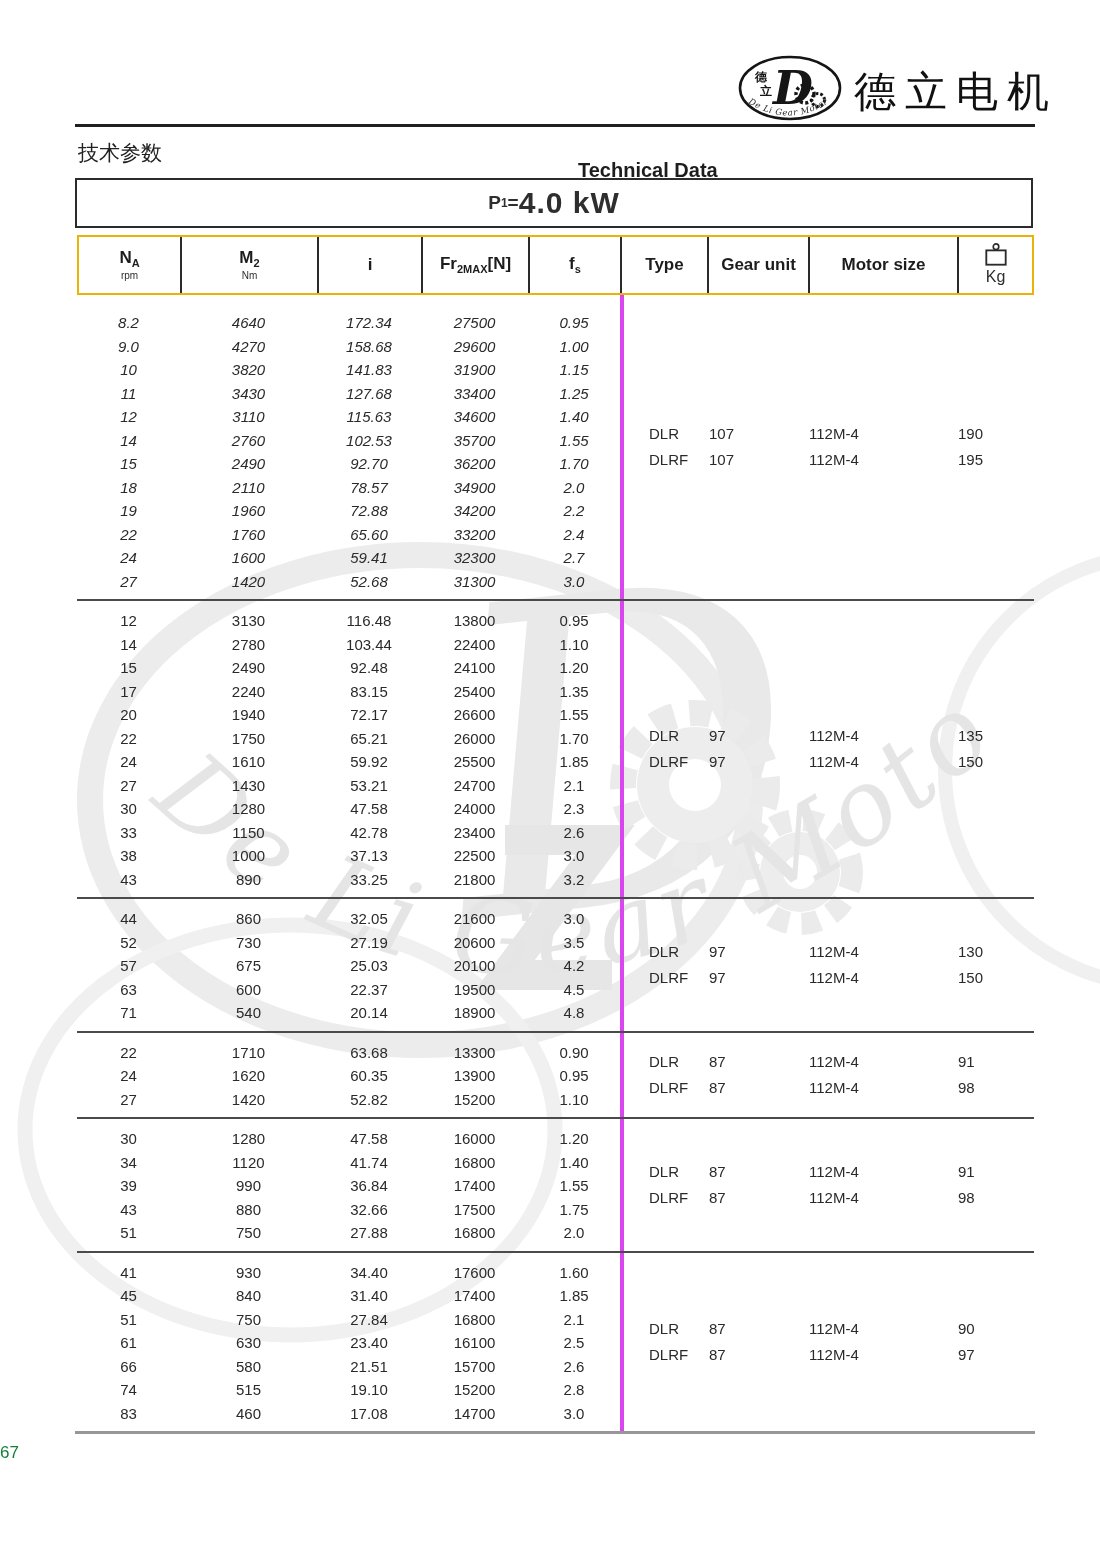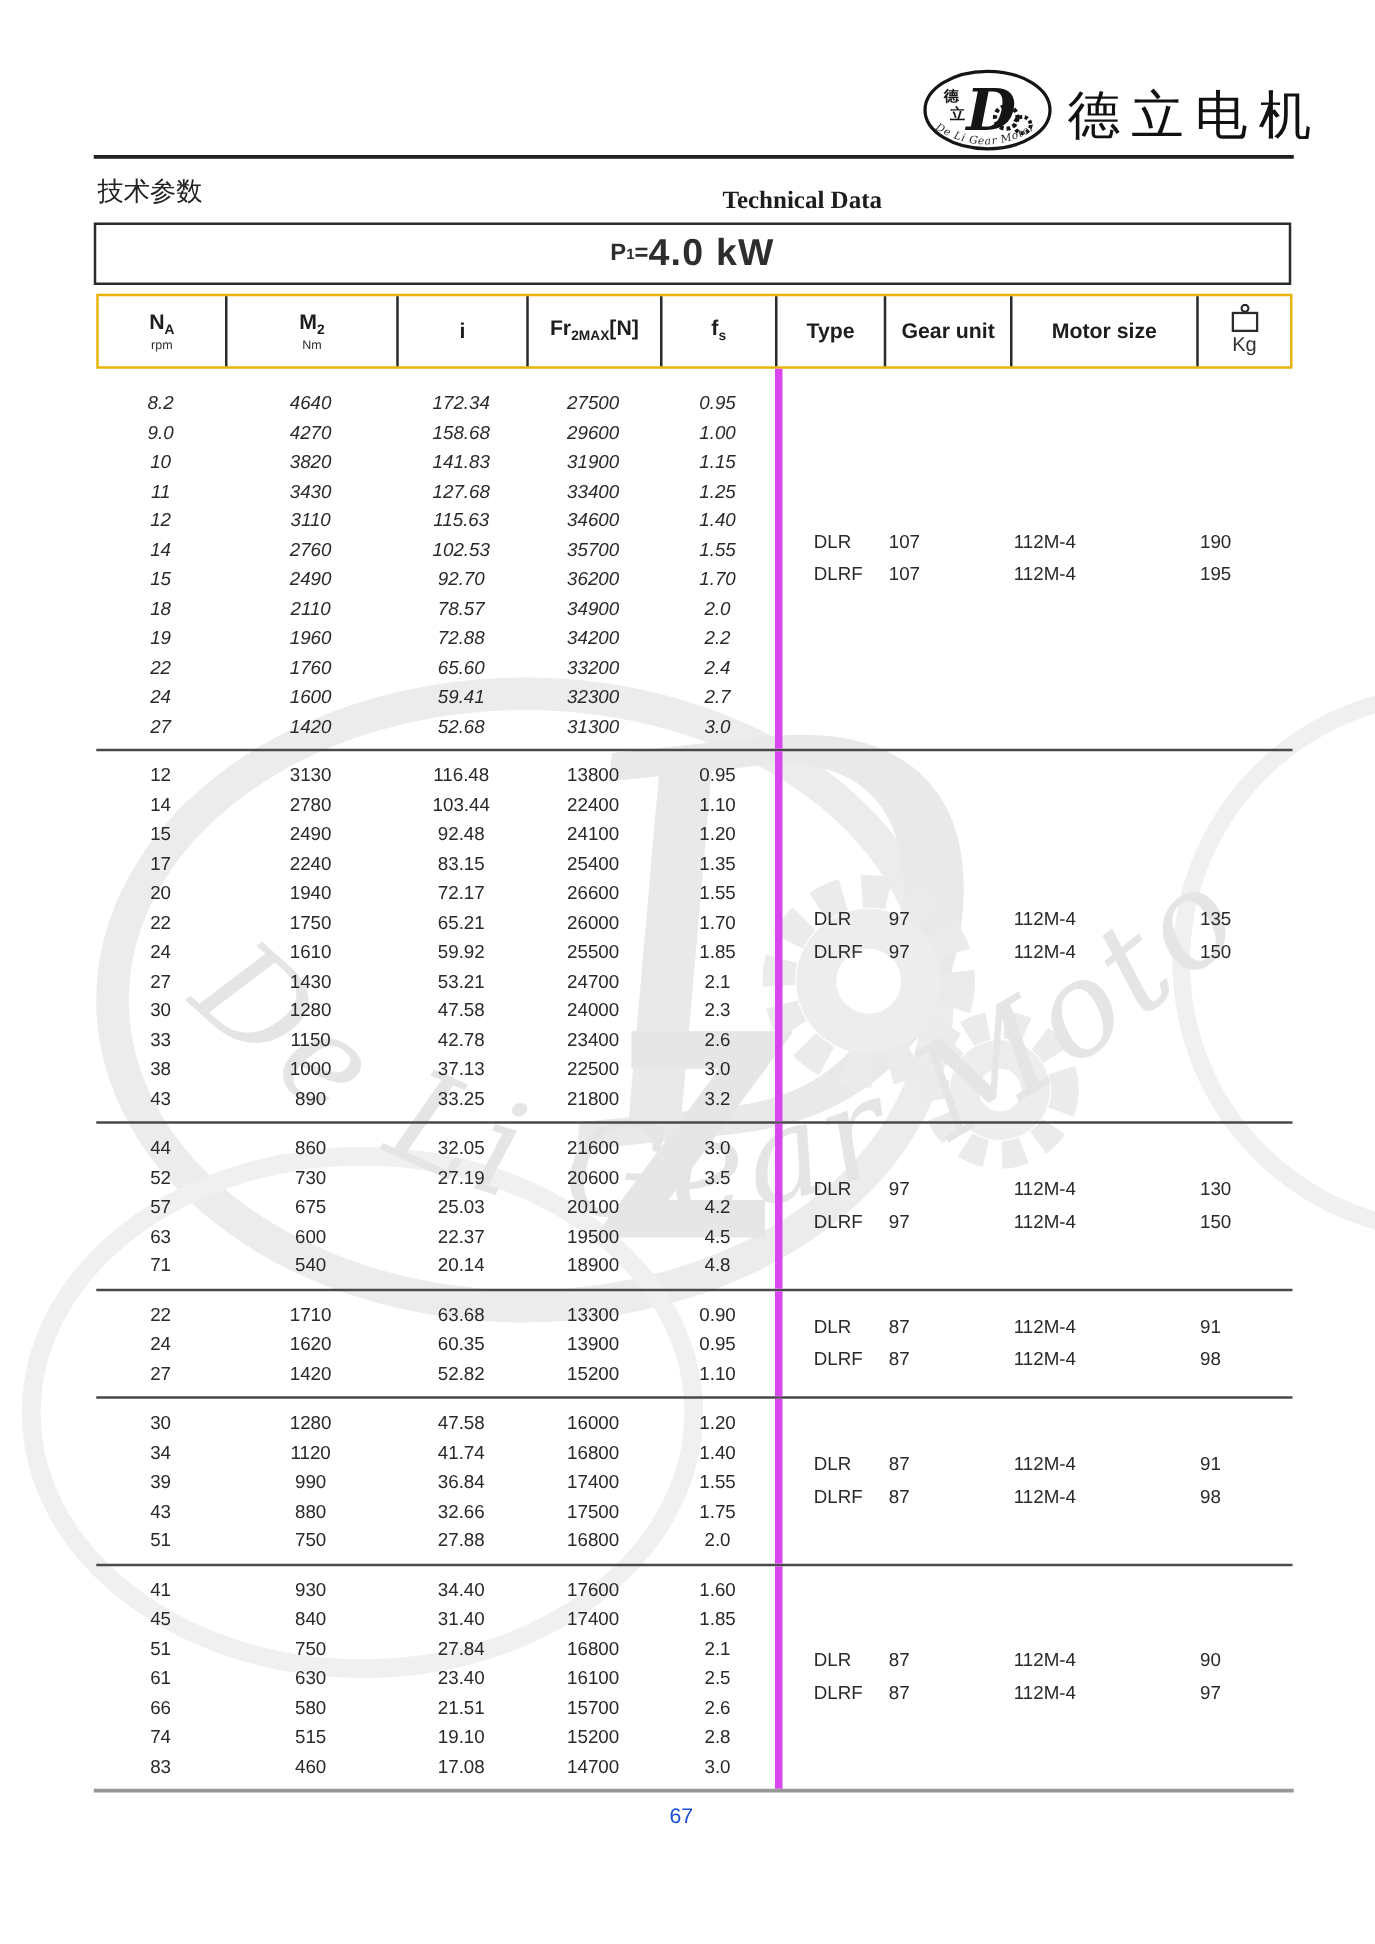--- a/index.html
+++ b/index.html
@@ -6,21 +6,21 @@
   .page{position:relative;width:1100px;height:1555px;background:#ffffff;overflow:hidden;
         font-family:"Liberation Sans",sans-serif;color:#2e2e2e;}
   .layer{position:absolute;z-index:1;}
   
   .wm{position:absolute;inset:0;z-index:0;pointer-events:none;}
   
   .brand-cn{position:absolute;left:854px;top:64px;font-family:"DejaVu Serif",serif;font-weight:normal;
             font-size:42px;letter-spacing:9px;color:#111;z-index:1;}
   .toprule{position:absolute;left:75px;top:124px;width:960px;height:3px;background:#1f1f1f;z-index:1;}
   .sec-title-cn{position:absolute;left:78px;top:139px;font-size:21px;font-weight:normal;color:#222;z-index:1;}
-  .sec-title-en{position:absolute;left:578px;top:149px;font-size:20px;font-weight:bold;color:#1d1d1d;z-index:1;font-family:Liberation Serif, serif;}
+  .sec-title-en{position:absolute;left:578px;top:159px;font-size:20px;font-weight:bold;color:#1d1d1d;z-index:1;}
   
   .pbox{position:absolute;left:75px;top:178px;width:958px;height:50px;border:2px solid #2b2b2b;
         box-sizing:border-box;display:flex;align-items:center;justify-content:center;z-index:1;background:transparent;}
   .psym{font-size:19px;font-weight:bold;}
   .psub{font-size:12px;font-weight:bold;vertical-align:-4px;}
   .pval{font-size:30px;font-weight:bold;letter-spacing:1px;}
   
   .thead{position:absolute;left:77px;top:235px;width:957px;height:60px;border:2px solid #eab308;
          box-sizing:border-box;display:grid;grid-template-columns:103px 137px 104px 107px 92px 87px 101px 149px 1fr;
          z-index:1;background:transparent;}
@@ -32,27 +32,27 @@
   .hunit{font-size:10px;color:#2e2e2e;}
   .kgcell .hunit{font-size:16px;margin-top:1px;}
   
   .tbody{position:absolute;left:77px;top:295px;width:957px;z-index:1;}
   .section{display:flex;border-bottom:2px solid #4a4a4a;}
   .section:last-child{border-bottom:none;}
   .rows{width:543px;padding:8px 0 6px 0;}
   .section.sec0 .rows{padding-top:16px;font-style:italic;}
   .drow{display:grid;grid-template-columns:103px 137px 104px 107px 92px;height:23.5px;line-height:23.5px;}
   .dcell{text-align:center;font-size:15px;color:#2a2a2a;}
-  .type-block{flex:1;border-left:6px solid #d946ef;display:flex;flex-direction:column;justify-content:center;}
+  .type-block{flex:1;border-left:4px solid #d946ef;display:flex;flex-direction:column;justify-content:center;}
   .trow{display:grid;grid-template-columns:85px 100px 149px 1fr;height:26px;line-height:26px;font-size:15px;color:#2a2a2a;}
   .tcell0{text-align:left;padding-left:25px;}
   .tcell1,.tcell2,.tcell3{text-align:left;}
   
   .footrule{position:absolute;left:75px;top:1431px;width:960px;height:3px;background:#979797;z-index:1;}
-  .pagenum{position:absolute;left:0;right:10px;top:1443px;text-align:center;font-size:17px;color:#1d4ed8;z-index:1;}
+  .pagenum{position:absolute;left:0;right:10px;top:1443px;text-align:left;font-size:17px;color:#15803d;z-index:1;}
 </style>
 </head>
 <body>
 
 <div class="page">
 
   <svg class="wm" viewBox="0 0 1100 1555" width="1100" height="1555" aria-hidden="true">
     <ellipse cx="420" cy="800" rx="330" ry="245" fill="none" stroke="#ececec" stroke-width="26"></ellipse>
     <ellipse cx="290" cy="1130" rx="265" ry="205" fill="none" stroke="#f0f0f0" stroke-width="15"></ellipse>
     <circle cx="1160" cy="770" r="215" fill="none" stroke="#f0f0f0" stroke-width="14"></circle>

